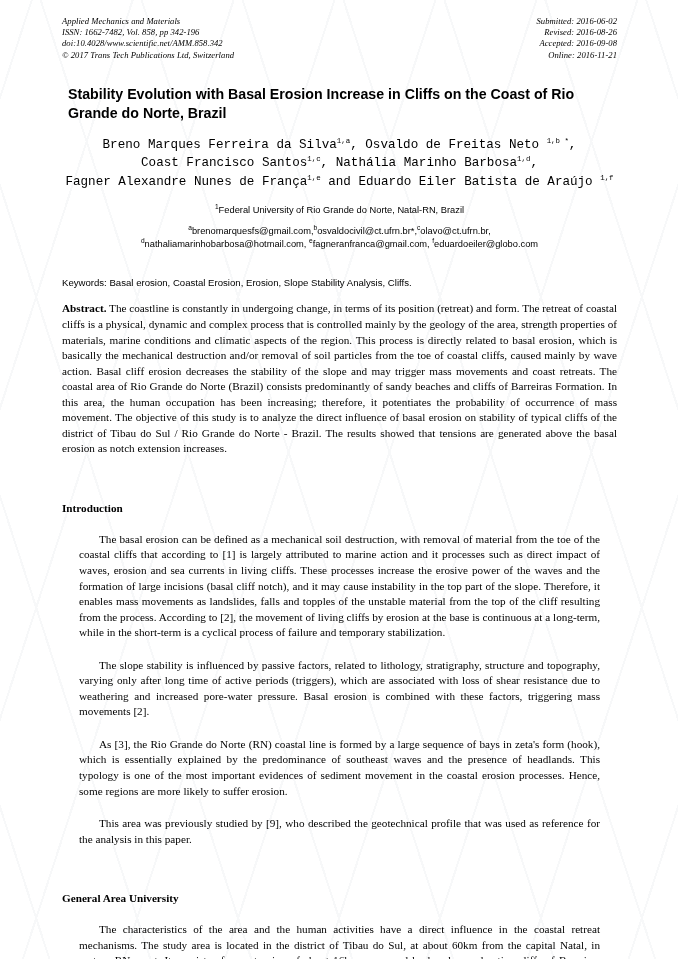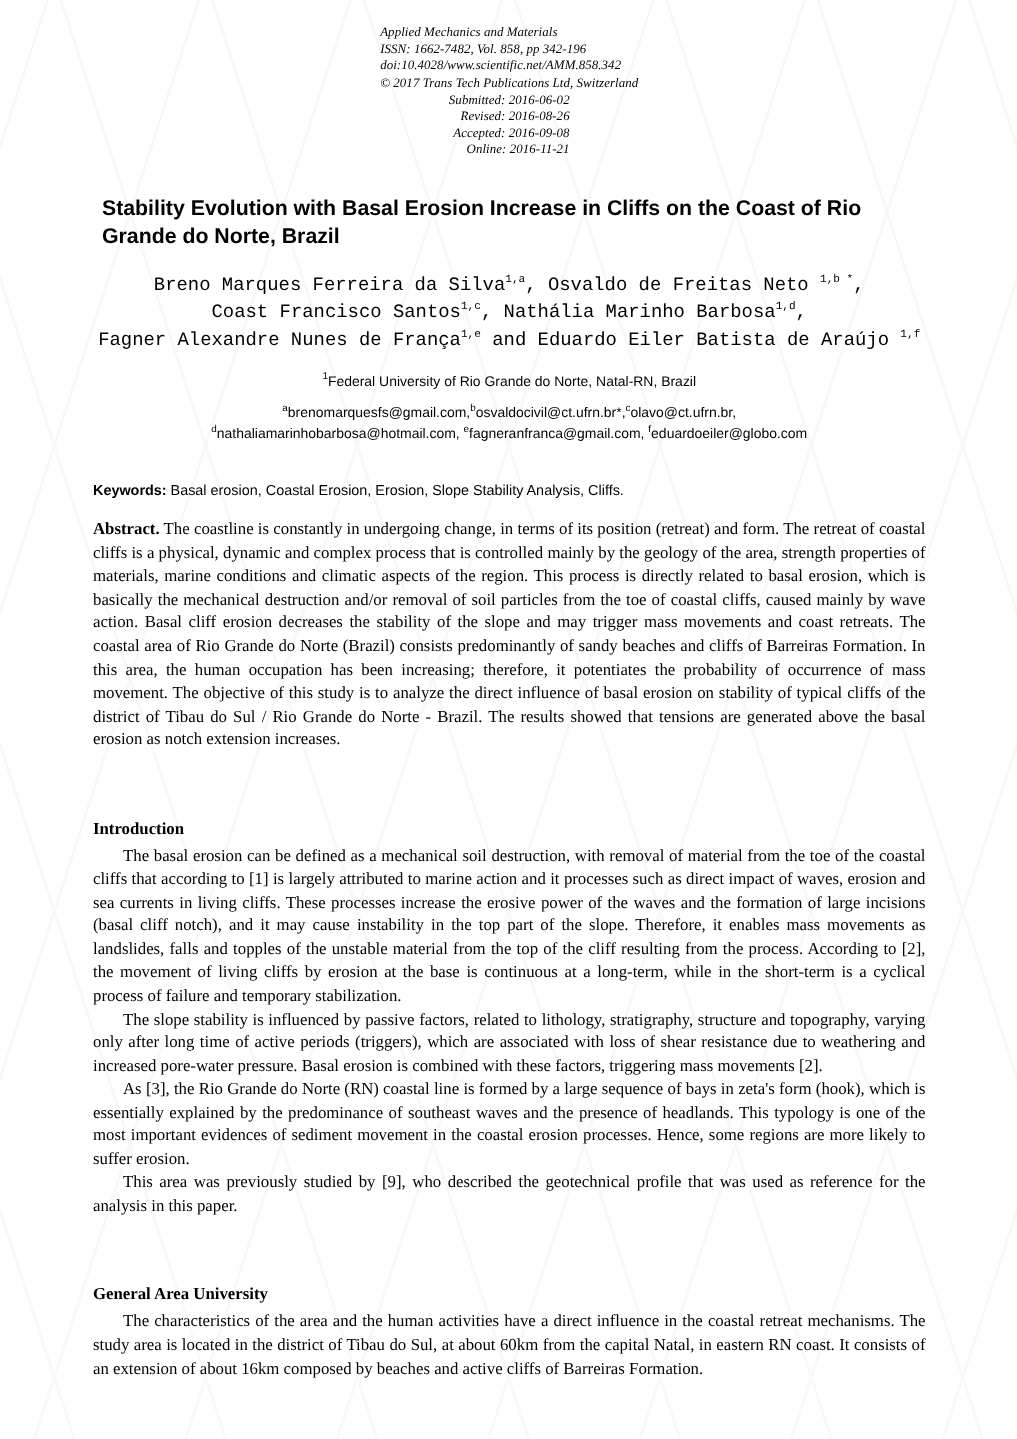--- a/index.html
+++ b/index.html
@@ -37,21 +37,20 @@
 
   
   .jheader {
     display: flex;
     justify-content: space-between;
     align-items: center;
     font-style: italic;
     font-size: 8.6px;
     line-height: 11.2px;
     letter-spacing: 0.05px;
-    flex-direction: column;
   }
   .jheader .left { text-align: left; }
   .jheader .right { text-align: right; }
   .jheader div > div { white-space: nowrap; }
 
   
   .title {
     font-family: "Liberation Sans", sans-serif;
     font-weight: bold;
     font-size: 14.2px;
@@ -101,21 +100,21 @@
   }
 
   
   .keywords {
     font-family: "Liberation Sans", sans-serif;
     font-size: 9.6px;
     line-height: 13px;
     text-align: left;
     margin-top: 25px;
   }
-  .keywords .kw-label { font-weight: bold; }
+  .keywords .kw-label { font-weight: normal; }
 
   
   .abstract {
     font-size: 11.2px;
     line-height: 15.55px;
     text-align: justify;
     text-justify: inter-word;
     margin-top: 12px;
   }
   .abstract .ab-label { font-weight: bold; }
@@ -127,21 +126,21 @@
     line-height: 14px;
     margin-top: 23px;
     margin-bottom: 4px;
   }
   .body-par {
     font-size: 11.2px;
     line-height: 15.55px;
     text-align: justify;
     text-justify: inter-word;
     text-indent: 20px;
-    margin: 0;
+    margin: 17px;
   }
   .sec-gap { margin-top: 44px; }
 </style>
 </head>
 <body>
 
 <div class="watermark"></div>
 
 <div class="page">
 

